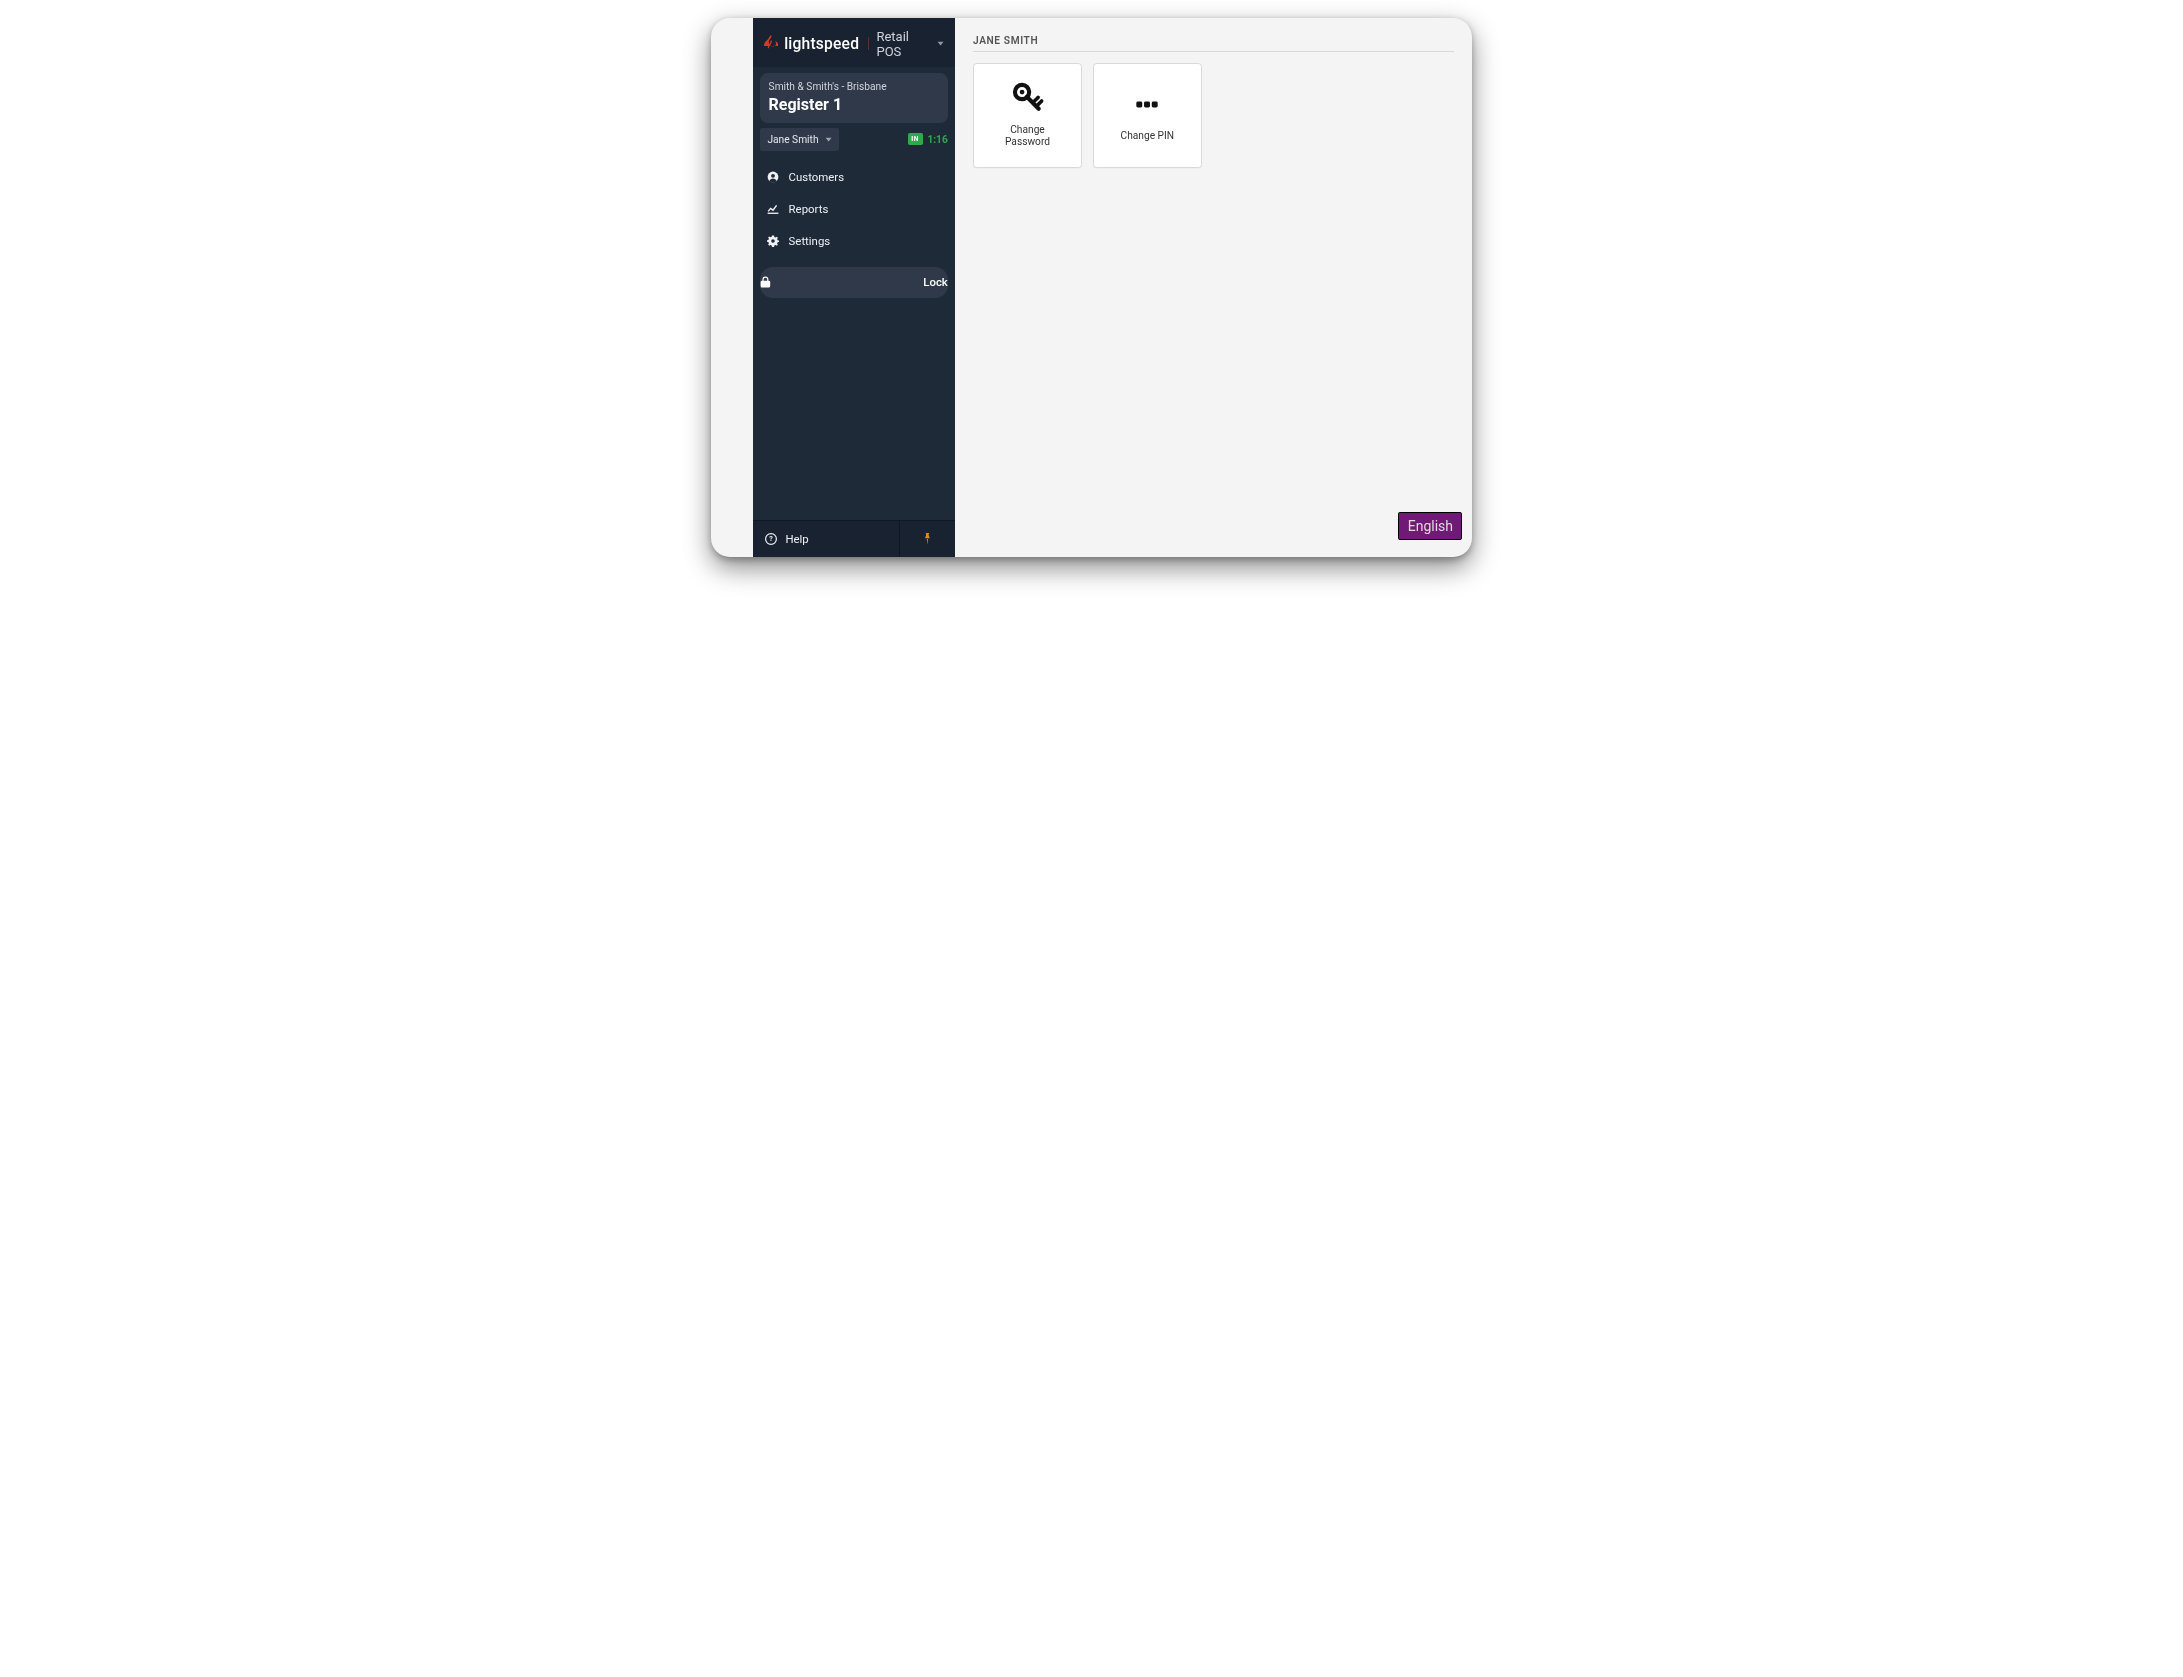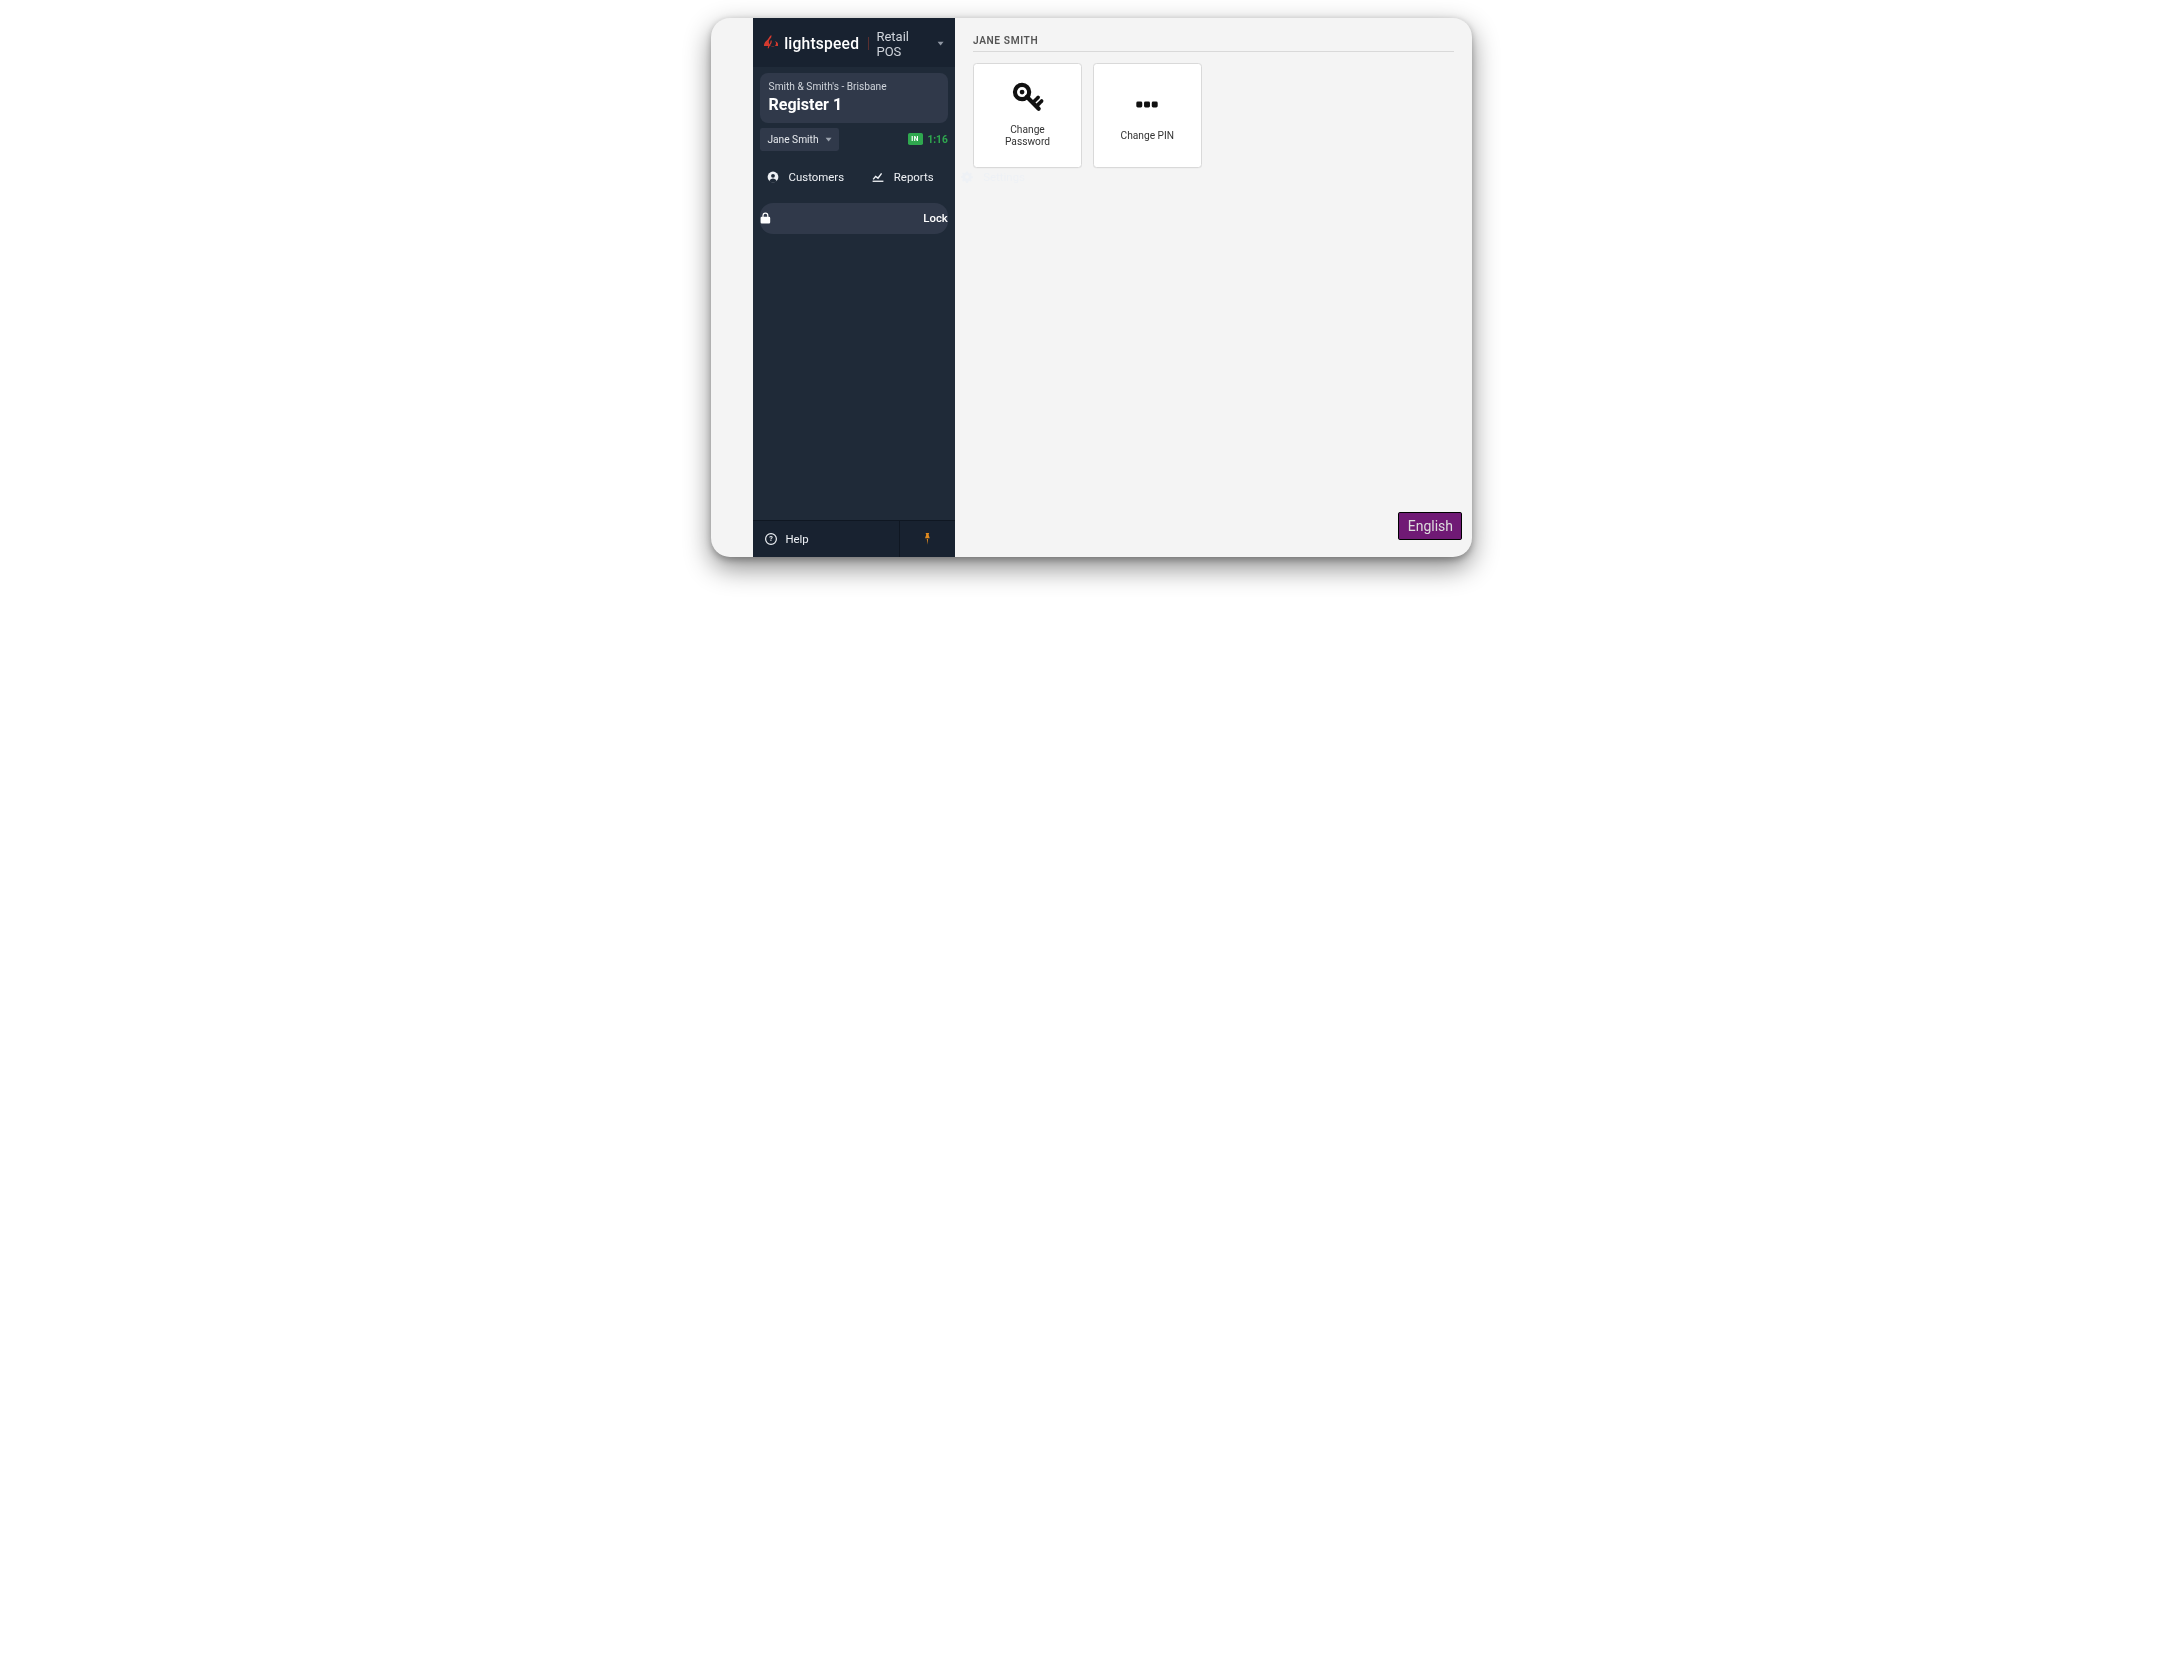--- a/index.html
+++ b/index.html
@@ -122,21 +122,21 @@
     font-size:10.2px;
     color:var(--link-blue);
     cursor:pointer;
   }
   .dd-item.selected{background:var(--selected-blue);color:#fff;}
   .dd-item.danger{color:#c23b2e;}
 
   
   .nav{
     margin-top:10.8px;
-    display:flex;gap:1.2px;
+    display:flex;flex-direction:column;gap:1.2px;
   }
   .nav-item{
     display:flex;align-items:center;gap:9.6px;
     padding:8.4px 13px;
     color:#eef1f5;font-size:11.4px;
     cursor:pointer;
   }
   .nav-item .ico{width:13px;display:flex;justify-content:center;}
   .nav-item .ico svg{fill:#eef1f5;}
 

